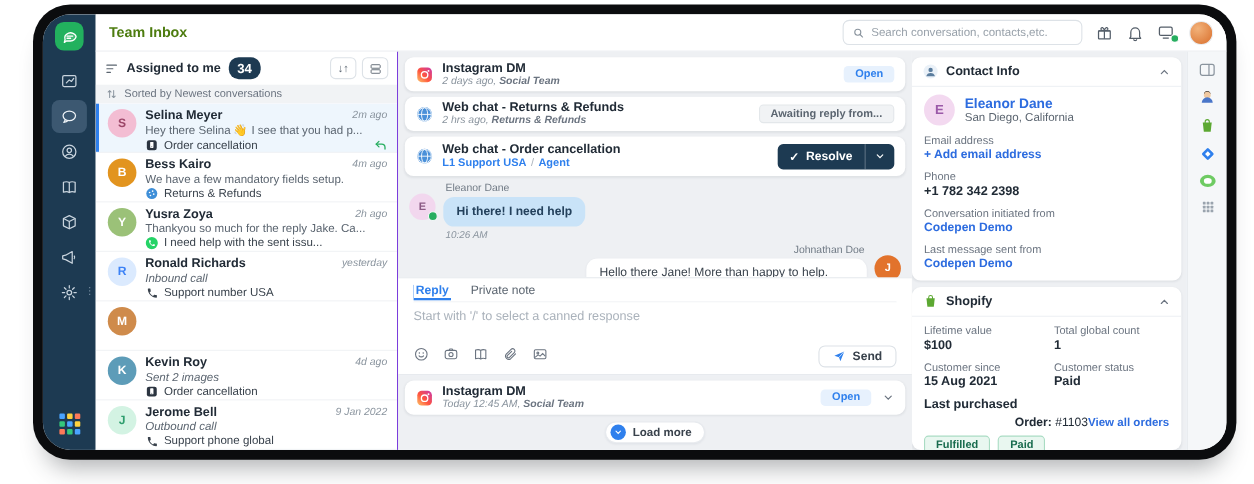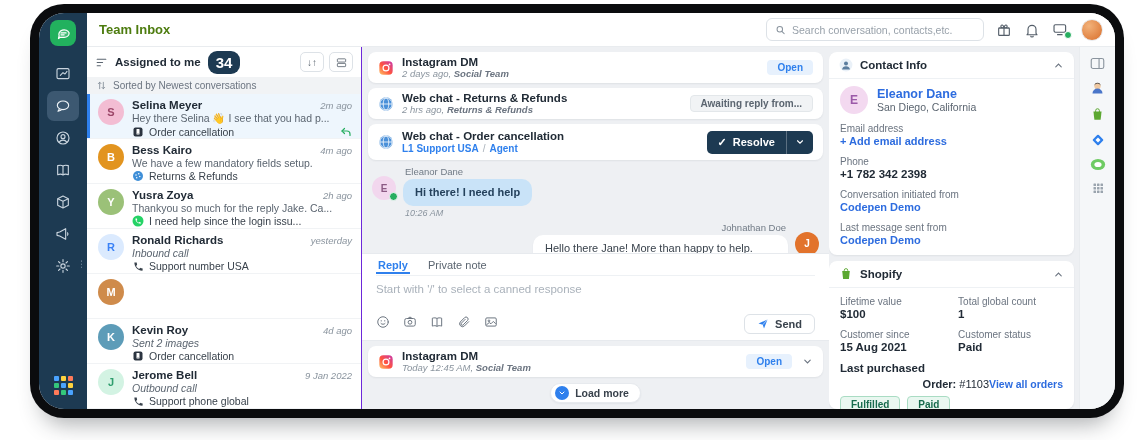--- a/index.html
+++ b/index.html
@@ -32,31 +32,31 @@
   .tb-icon{color:#545e69;display:flex;align-items:center;position:relative;cursor:pointer}
   .tb-avatar{width:22px;height:22px;border-radius:50%;background:radial-gradient(circle at 35% 30%,#f2b27a,#d96e2b);border:1px solid #e9ecef}
   .green-dot{position:absolute;right:-3px;bottom:-2px;width:8px;height:8px;border-radius:50%;background:#27ae60;border:1.5px solid #fff}
 
   .content{flex:1;display:flex;min-height:0}
 
   
   .listpanel{width:275px;background:#fff;border-right:1px solid #6d28d9;display:flex;flex-direction:column;flex:none;overflow:hidden}
   .list-head{height:30px;display:flex;align-items:center;gap:7px;padding:0 8px;flex:none}
   .list-head .flabel{font-size:11.5px;font-weight:700;color:#212b36}
-  .count-badge{background:#1d3a52;color:#fff;font-size:15px;font-weight:700;padding:3px 8px;border-radius:9px}
+  .count-badge{background:#1d3a52;color:#fff;font-size:12px;font-weight:700;padding:3px 8px;border-radius:9px}
   .hbtns{margin-left:auto;display:flex;gap:5px}
   .hbtn{width:24px;height:20px;border:1px solid #dde2e7;border-radius:5px;display:flex;align-items:center;justify-content:center;color:#5b6570;font-size:10px;background:#fff;cursor:pointer}
   .sorted-bar{background:#f1f3f5;font-size:10px;color:#6b7480;padding:3px 9px;display:flex;align-items:center;gap:6px;flex:none}
   .conv-list{flex:1;overflow:hidden}
   .conv{display:flex;gap:8px;padding:5px 9px 4px 11px;border-bottom:1px solid #f1f3f5;height:45px;position:relative;cursor:pointer}
   .conv.active{background:#eef6fd}
   .conv.active::before{content:"";position:absolute;left:0;top:0;bottom:0;width:3px;background:#2f80ed}
   .avatar{width:26px;height:26px;border-radius:50%;flex:none;display:flex;align-items:center;justify-content:center;font-size:11px;font-weight:700}
   .conv-main{flex:1;min-width:0}
-  .conv-row1{display:flex;align-items:center;justify-content:space-between;gap:24px}
+  .conv-row1{display:flex;align-items:flex-start;justify-content:space-between;gap:24px}
   .conv-name{font-size:11.5px;font-weight:700;color:#212b36;white-space:nowrap}
   .conv-time{font-size:9.5px;font-style:italic;color:#8a949e;white-space:nowrap}
   .conv-preview{font-size:10.5px;color:#5b6570;white-space:nowrap;overflow:hidden;text-overflow:ellipsis;margin-top:1px}
   .conv-preview.it{font-style:italic}
   .conv-tag{display:flex;align-items:center;gap:5px;font-size:10.5px;color:#39424c;margin-top:1px}
   .tag-icon{width:12px;height:12px;display:flex;align-items:center;justify-content:center;flex:none}
   .reply-flag{margin-left:auto;display:flex;align-items:center}
 
   
   .thread{flex:1;background:#eef0f3;display:flex;flex-direction:column;min-width:0;padding:5px 6px 0}
@@ -328,21 +328,21 @@
         <span class="conv-time">2h ago</span>
       </div>
       <div class="conv-preview">Thankyou so much for the reply Jake. Ca...</div>
       <div class="conv-tag">
         <span class="tag-icon">
                       <svg width="12" height="12" viewBox="0 0 24 24">
                         <circle cx="12" cy="12" r="11" fill="#25d366"></circle>
                         <path transform="translate(5.2,5.2) scale(0.58)" fill="#fff" d="M6.6 10.8c1.5 2.9 3.8 5.2 6.7 6.7l2.2-2.2c.3-.3.7-.4 1-.2 1.1.4 2.3.6 3.5.6.6 0 1 .4 1 1V20c0 .6-.4 1-1 1C10.6 21 3 13.4 3 4c0-.6.4-1 1-1h3.3c.6 0 1 .4 1 1 0 1.2.2 2.4.6 3.5.1.3 0 .7-.2 1l-2.1 2.3z"></path>
                       </svg>
                     </span>
-        <span>I need help since the login issu...</span>
+        <span>I need help with the sent issu...</span>
 
       </div>
     </div>
   </div>
               <div class="conv">
     <div class="avatar" style="background: rgb(219, 234, 254); color: rgb(59, 130, 246);">R</div>
     <div class="conv-main">
       <div class="conv-row1">
         <span class="conv-name">Ronald Richards</span>
         <span class="conv-time">yesterday</span>

